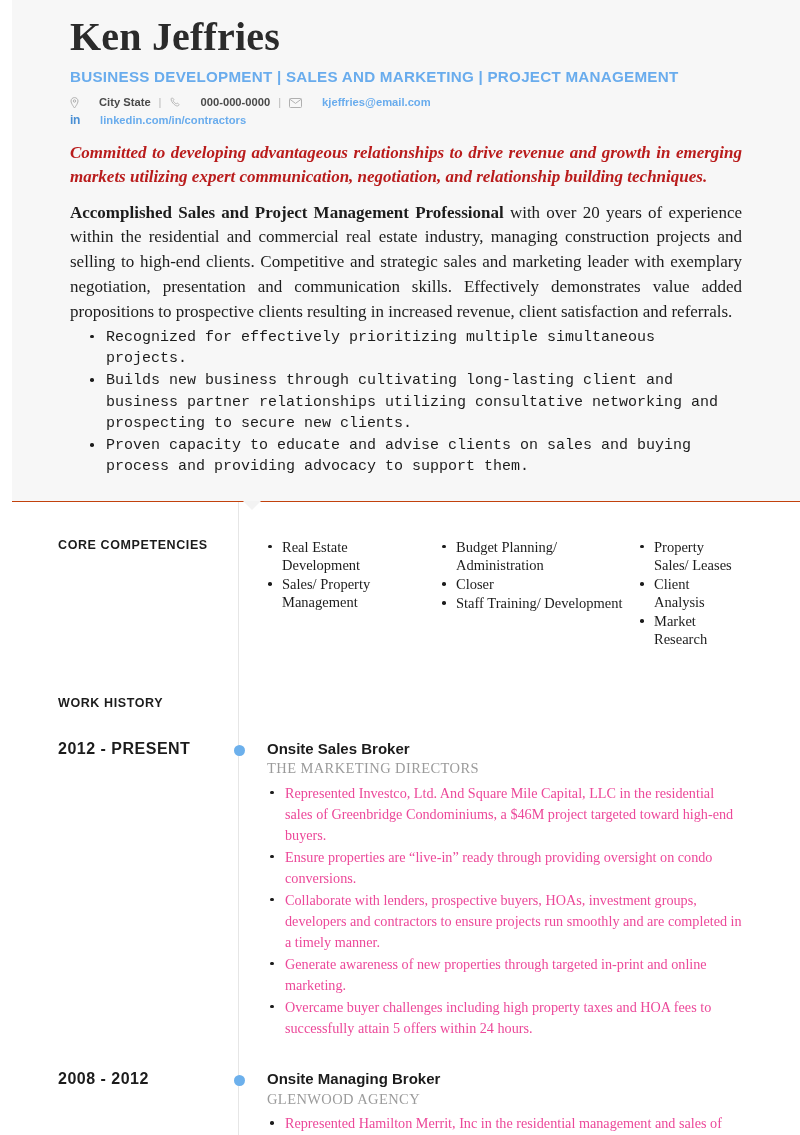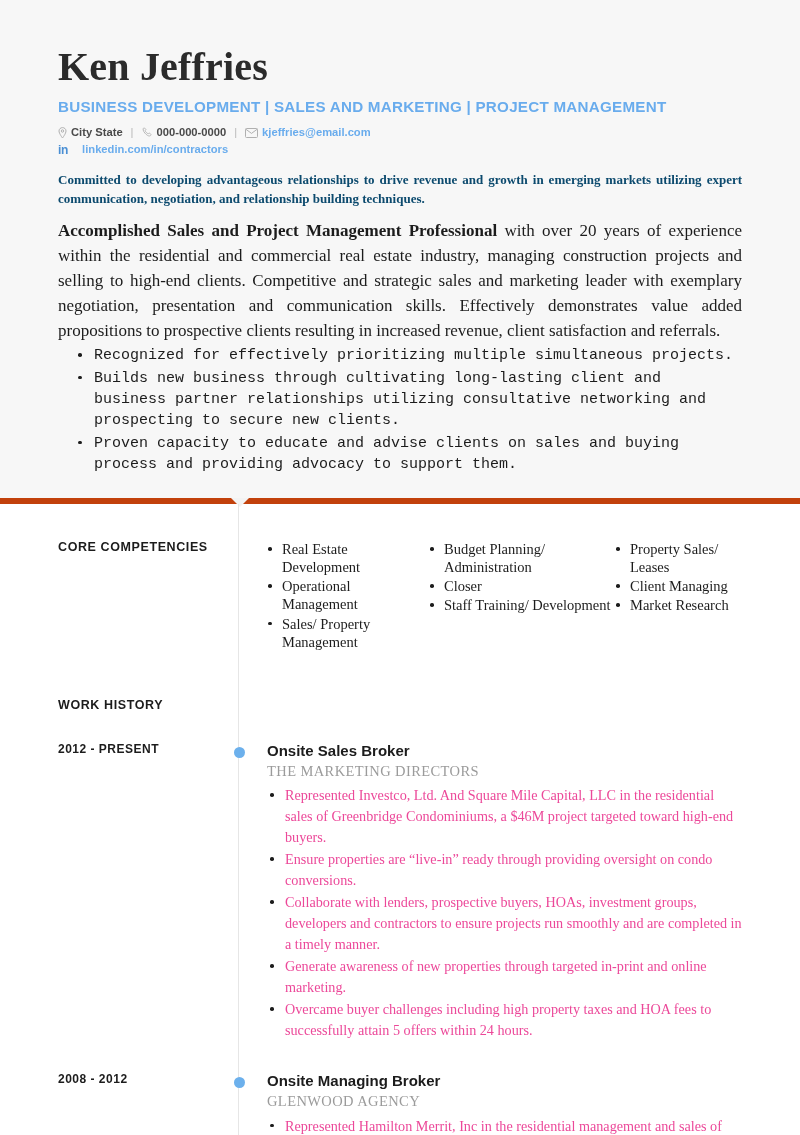--- a/index.html
+++ b/index.html
@@ -13,23 +13,24 @@
     height: 1135px;
     background: #ffffff;
     font-family: "Liberation Serif", "DejaVu Serif", serif;
     overflow: hidden;
   }
 
   
   .header {
     position: relative;
     background: #f7f7f7;
-    border-bottom: 6px solid #c2410c;
-    padding: 46px 58px 22px 58px;
-    box-sizing: border-box;
+    border-bottom: 1px solid #c2410c;
+    padding: 16px 58px 22px 58px;
+    box-sizing: border-box;
+    margin-left: 12px;
   }
   .header-notch {
     position: absolute;
     left: 231px;
     bottom: -9px;
     width: 0;
     height: 0;
     border-left: 9px solid transparent;
     border-right: 9px solid transparent;
     border-top: 9px solid #f3f3f3;
@@ -59,21 +60,21 @@
     color: #4a4a4a;
     line-height: 1.55;
     display: flex;
     align-items: center;
     flex-wrap: wrap;
     gap: 0px;
   }
   .contact-item {
     display: inline-flex;
     align-items: center;
-    gap: 4px;
+    gap: 20px;
   }
   .contact-sep {
     color: #b9b9b9;
     padding: 0 8px;
     font-weight: normal;
   }
   .contact-link { color: #69aced; }
   .ico {
     display: inline-flex;
     align-items: center;
@@ -81,35 +82,37 @@
     color: #b0b0b0;
   }
   .ico svg { display: block; }
   .contact-line2 {
     font-family: "Liberation Sans", "DejaVu Sans", sans-serif;
     font-size: 11.2px;
     font-weight: bold;
     color: #69aced;
     margin-top: 2px;
     display: flex;
-    gap: 14px;
+    align-items: center;
+    gap: 20px;
   }
   .li-icon {
     font-family: "Liberation Sans", "DejaVu Sans", sans-serif;
     font-weight: bold;
     font-size: 12px;
     color: #4a8fd4;
     letter-spacing: -0.3px;
   }
 
   .tagline {
     font-family: "Liberation Serif", "DejaVu Serif", serif;
-    font-weight: bold;
-    font-size: 13px;
-    color: #0c4a6e;
+    font-style: italic;
+    font-weight: bold;
+    font-size: 17px;
+    color: #b91c1c;
     line-height: 1.42;
     text-align: justify;
     margin: 14px 0 0 0;
   }
   .summary {
     font-family: "Liberation Serif", "DejaVu Serif", serif;
     font-size: 17px;
     color: #1c1c1c;
     line-height: 1.46;
     text-align: justify;
@@ -176,21 +179,21 @@
   }
   .sec-content {
     flex: 1;
     padding-left: 27px;
     box-sizing: border-box;
   }
 
   
   .comp-grid {
     display: flex;
-    gap: 0px;
+    gap: 12px;
   }
   .comp-col { flex: 1; }
   .comp-col.c1 { flex: 0 0 162px; }
   .comp-col.c2 { flex: 0 0 186px; }
   .comp-col.c3 { flex: 1; }
   ul.comp-list {
     margin: 0;
     padding: 0;
     list-style: none;
   }
@@ -220,21 +223,21 @@
     display: flex;
     align-items: flex-start;
   }
   .job-date-col {
     width: 182px;
     flex: 0 0 182px;
     box-sizing: border-box;
   }
   .job-date {
     font-family: "Liberation Sans", "DejaVu Sans", sans-serif;
-    font-size: 12px;
+    font-size: 16px;
     font-weight: bold;
     color: #1c1c1c;
     letter-spacing: 0.5px;
     white-space: nowrap;
   }
   .job-body {
     flex: 1;
     padding-left: 27px;
     box-sizing: border-box;
     position: relative;
@@ -353,35 +356,34 @@
 
     <div class="section" style="padding-top:36px;justify-content:center;">
       <div class="sec-label-col">
         <div class="sec-label">CORE COMPETENCIES</div>
       </div>
       <div class="sec-content">
         <div class="comp-grid">
           <div class="comp-col c1">
             <ul class="comp-list">
               <li>Real Estate Development</li>
-              <li>Operational Management</li>
               <li>Sales/ Property Management</li>
             </ul>
           </div>
           <div class="comp-col c2">
             <ul class="comp-list">
               <li>Budget Planning/ Administration</li>
               <li>Closer</li>
               <li>Staff Training/ Development</li>
             </ul>
           </div>
           <div class="comp-col c3">
             <ul class="comp-list">
               <li>Property Sales/ Leases</li>
-              <li>Client Managing</li>
+              <li>Client Analysis</li>
               <li>Market Research</li>
             </ul>
           </div>
         </div>
       </div>
     </div>
 
     <div class="section" style="padding-top:46px;">
       <div class="sec-label-col">
         <div class="sec-label">WORK HISTORY</div>

